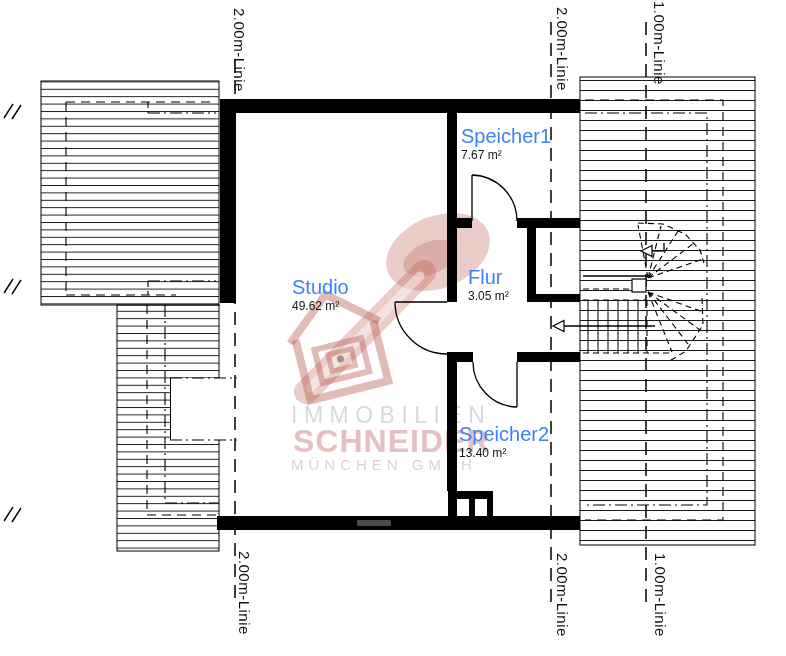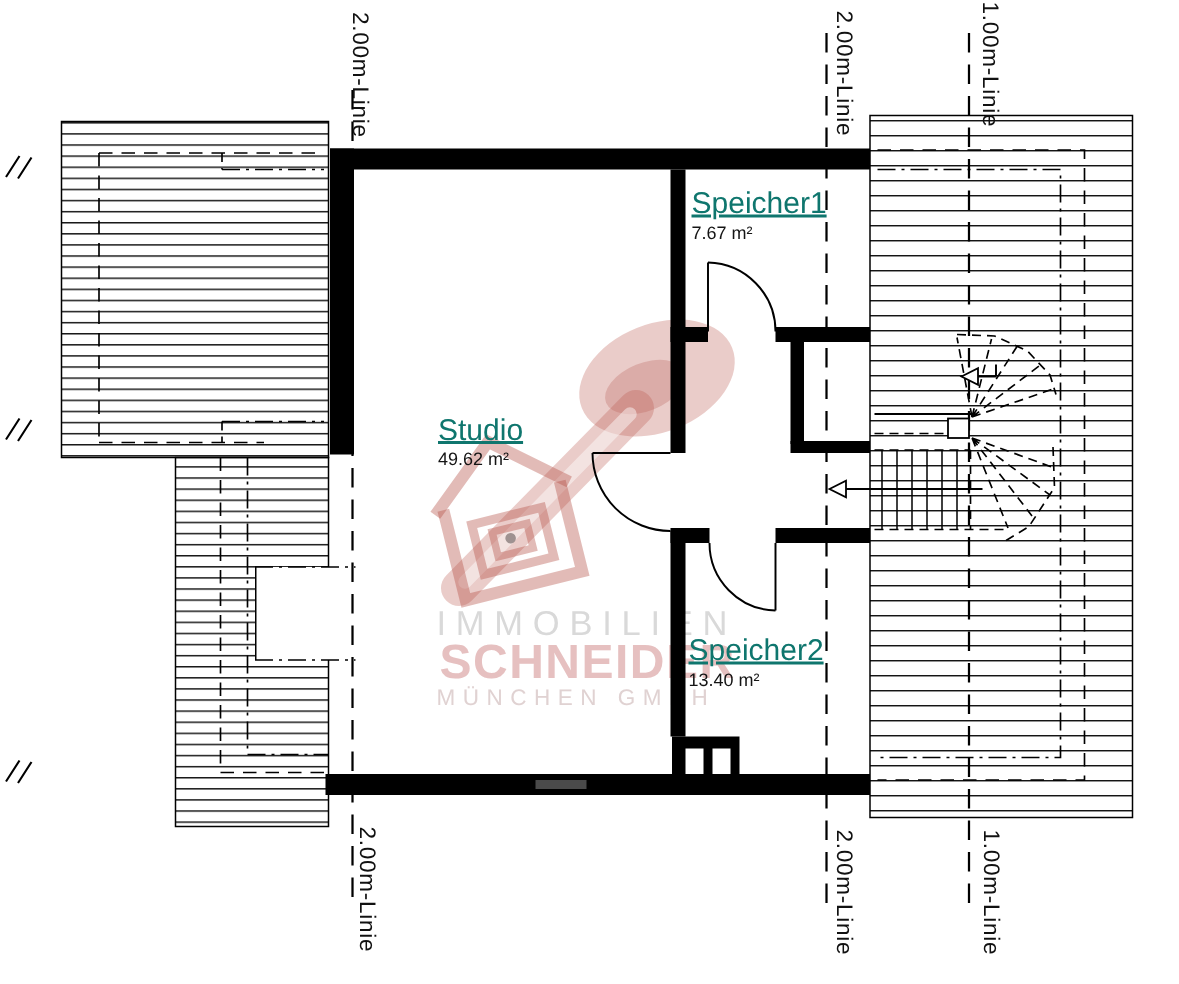--- a/index.html
+++ b/index.html
@@ -2,21 +2,21 @@
 <html><head>
 <meta charset="utf-8">
 <style>
   html,body{margin:0;padding:0;background:#ffffff;}
   #stage{
     position:relative;width:786px;height:656px;background:#ffffff;overflow:hidden;
     font-family:"Liberation Sans","DejaVu Sans",sans-serif;color:#111;
   }
   #plan-svg{position:absolute;left:0;top:0;}
   .abs{position:absolute;line-height:1.05;white-space:nowrap;}
-  .room-name{font-size:20px;color:#0f766e;text-decoration:underline;}
+  .room-name{font-size:20px;color:#3b82f6;}
   .room-area{font-size:12px;color:#151515;margin-top:2px;}
   .vlabel{
     position:absolute;writing-mode:vertical-rl;text-orientation:mixed;
     font-size:15px;color:#111;letter-spacing:0.5px;
   }
   .website{
     position:absolute;left:220px;top:515px;font-size:15px;font-weight:bold;
     color:#ffffff;letter-spacing:0.2px;
   }
   .wm-text{font-family:"Liberation Sans","DejaVu Sans",sans-serif;}
@@ -158,20 +158,24 @@
   </svg>
 
   <div class="abs" style="left:292px;top:243px;margin-top:34px;">
     <div class="room-name">Studio</div>
     <div class="room-area">49.62 m²</div>
   </div>
   <div class="abs" style="left:461px;top:126px;">
     <div class="room-name">Speicher1</div>
     <div class="room-area">7.67 m²</div>
   </div>
+  <div class="abs" style="left:468px;top:267px;">
+    <div class="room-name">Flur</div>
+    <div class="room-area">3.05 m²</div>
+  </div>
   <div class="abs" style="left:459px;top:424px;">
     <div class="room-name">Speicher2</div>
     <div class="room-area">13.40 m²</div>
   </div>
 
   <div class="vlabel" style="left:231px;top:8px;">2.00m-Linie</div>
   <div class="vlabel" style="left:554px;top:7px;">2.00m-Linie</div>
   <div class="vlabel" style="left:651px;top:1px;">1.00m-Linie</div>
   <div class="vlabel" style="left:236px;top:551px;">2.00m-Linie</div>
   <div class="vlabel" style="left:554px;top:553px;">2.00m-Linie</div>

